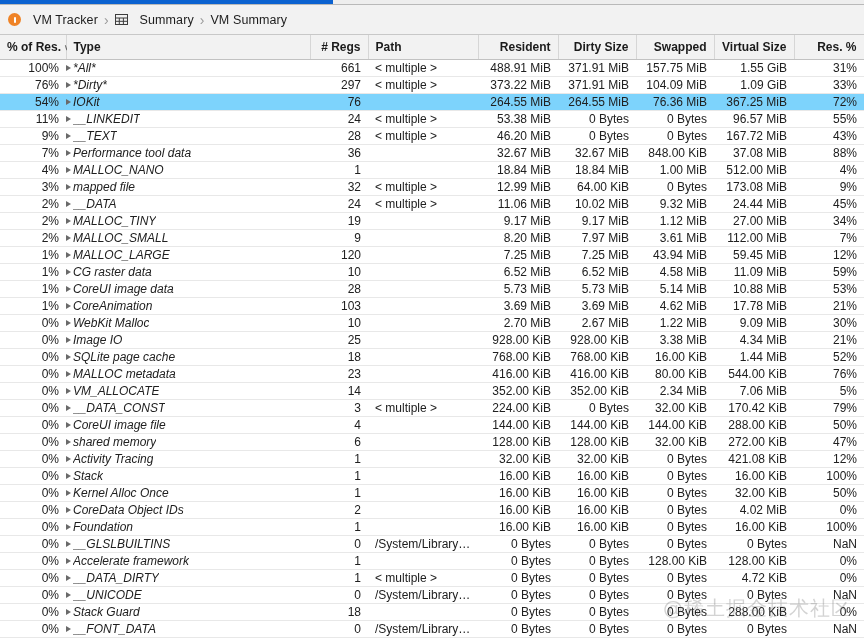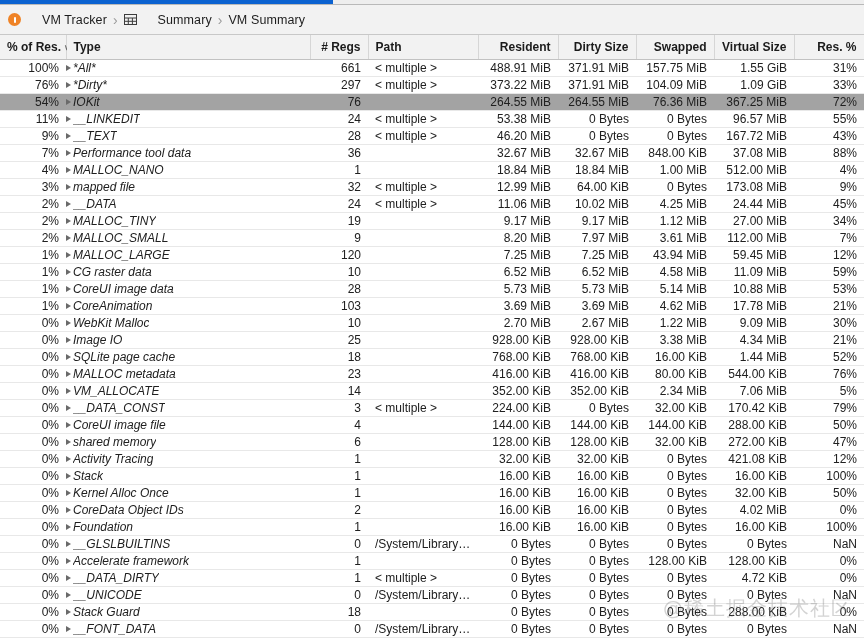--- a/index.html
+++ b/index.html
@@ -34,21 +34,21 @@
   .breadcrumb-bar {
     height: 30px;
     flex: 0 0 auto;
     background: #f2f2f2;
     border-bottom: 1px solid #c8c8c8;
     display: flex; align-items: center;
     padding-left: 8px;
     font-size: 12.5px;
     color: #1d1d1d;
   }
-  .crumb { display: flex; align-items: center; gap: 21px; white-space: nowrap; }
+  .crumb { display: flex; align-items: center; gap: 12px; white-space: nowrap; }
   .crumb-label { letter-spacing: .1px; }
   .crumb-sep {
     color: #9a9a9a; font-size: 14px;
     margin: 0 6px; line-height: 1;
   }
   .vmtracker-icon {
     width: 13px; height: 13px; border-radius: 50%;
     background: #ef8326;
     display: inline-flex; align-items: center; justify-content: center;
     flex: 0 0 auto;
@@ -223,21 +223,21 @@
               </div>
             </td>
             <td class="ar">297</td>
             <td class="al">&lt; multiple &gt;</td>
             <td class="ar">373.22 MiB</td>
             <td class="ar">371.91 MiB</td>
             <td class="ar">104.09 MiB</td>
             <td class="ar">1.09 GiB</td>
             <td class="ar">33%</td>
           </tr>
-          <tr class="selected" style="background: #a3a3a3;">
+          <tr class="selected" style="background: #7dd3fc;">
             <td class="ar">54%</td>
             <td class="al type-cell">
               <div class="type-inner">
                 <span class="tri"></span>
                 <span class="type-name">IOKit</span>
               </div>
             </td>
             <td class="ar">76</td>
             <td class="al"></td>
             <td class="ar">264.55 MiB</td>
@@ -331,21 +331,21 @@
             <td class="al type-cell">
               <div class="type-inner">
                 <span class="tri"></span>
                 <span class="type-name">__DATA</span>
               </div>
             </td>
             <td class="ar">24</td>
             <td class="al">&lt; multiple &gt;</td>
             <td class="ar">11.06 MiB</td>
             <td class="ar">10.02 MiB</td>
-            <td class="ar">4.25 MiB</td>
+            <td class="ar">9.32 MiB</td>
             <td class="ar">24.44 MiB</td>
             <td class="ar">45%</td>
           </tr>
           <tr>
             <td class="ar">2%</td>
             <td class="al type-cell">
               <div class="type-inner">
                 <span class="tri"></span>
                 <span class="type-name">MALLOC_TINY</span>
               </div>

